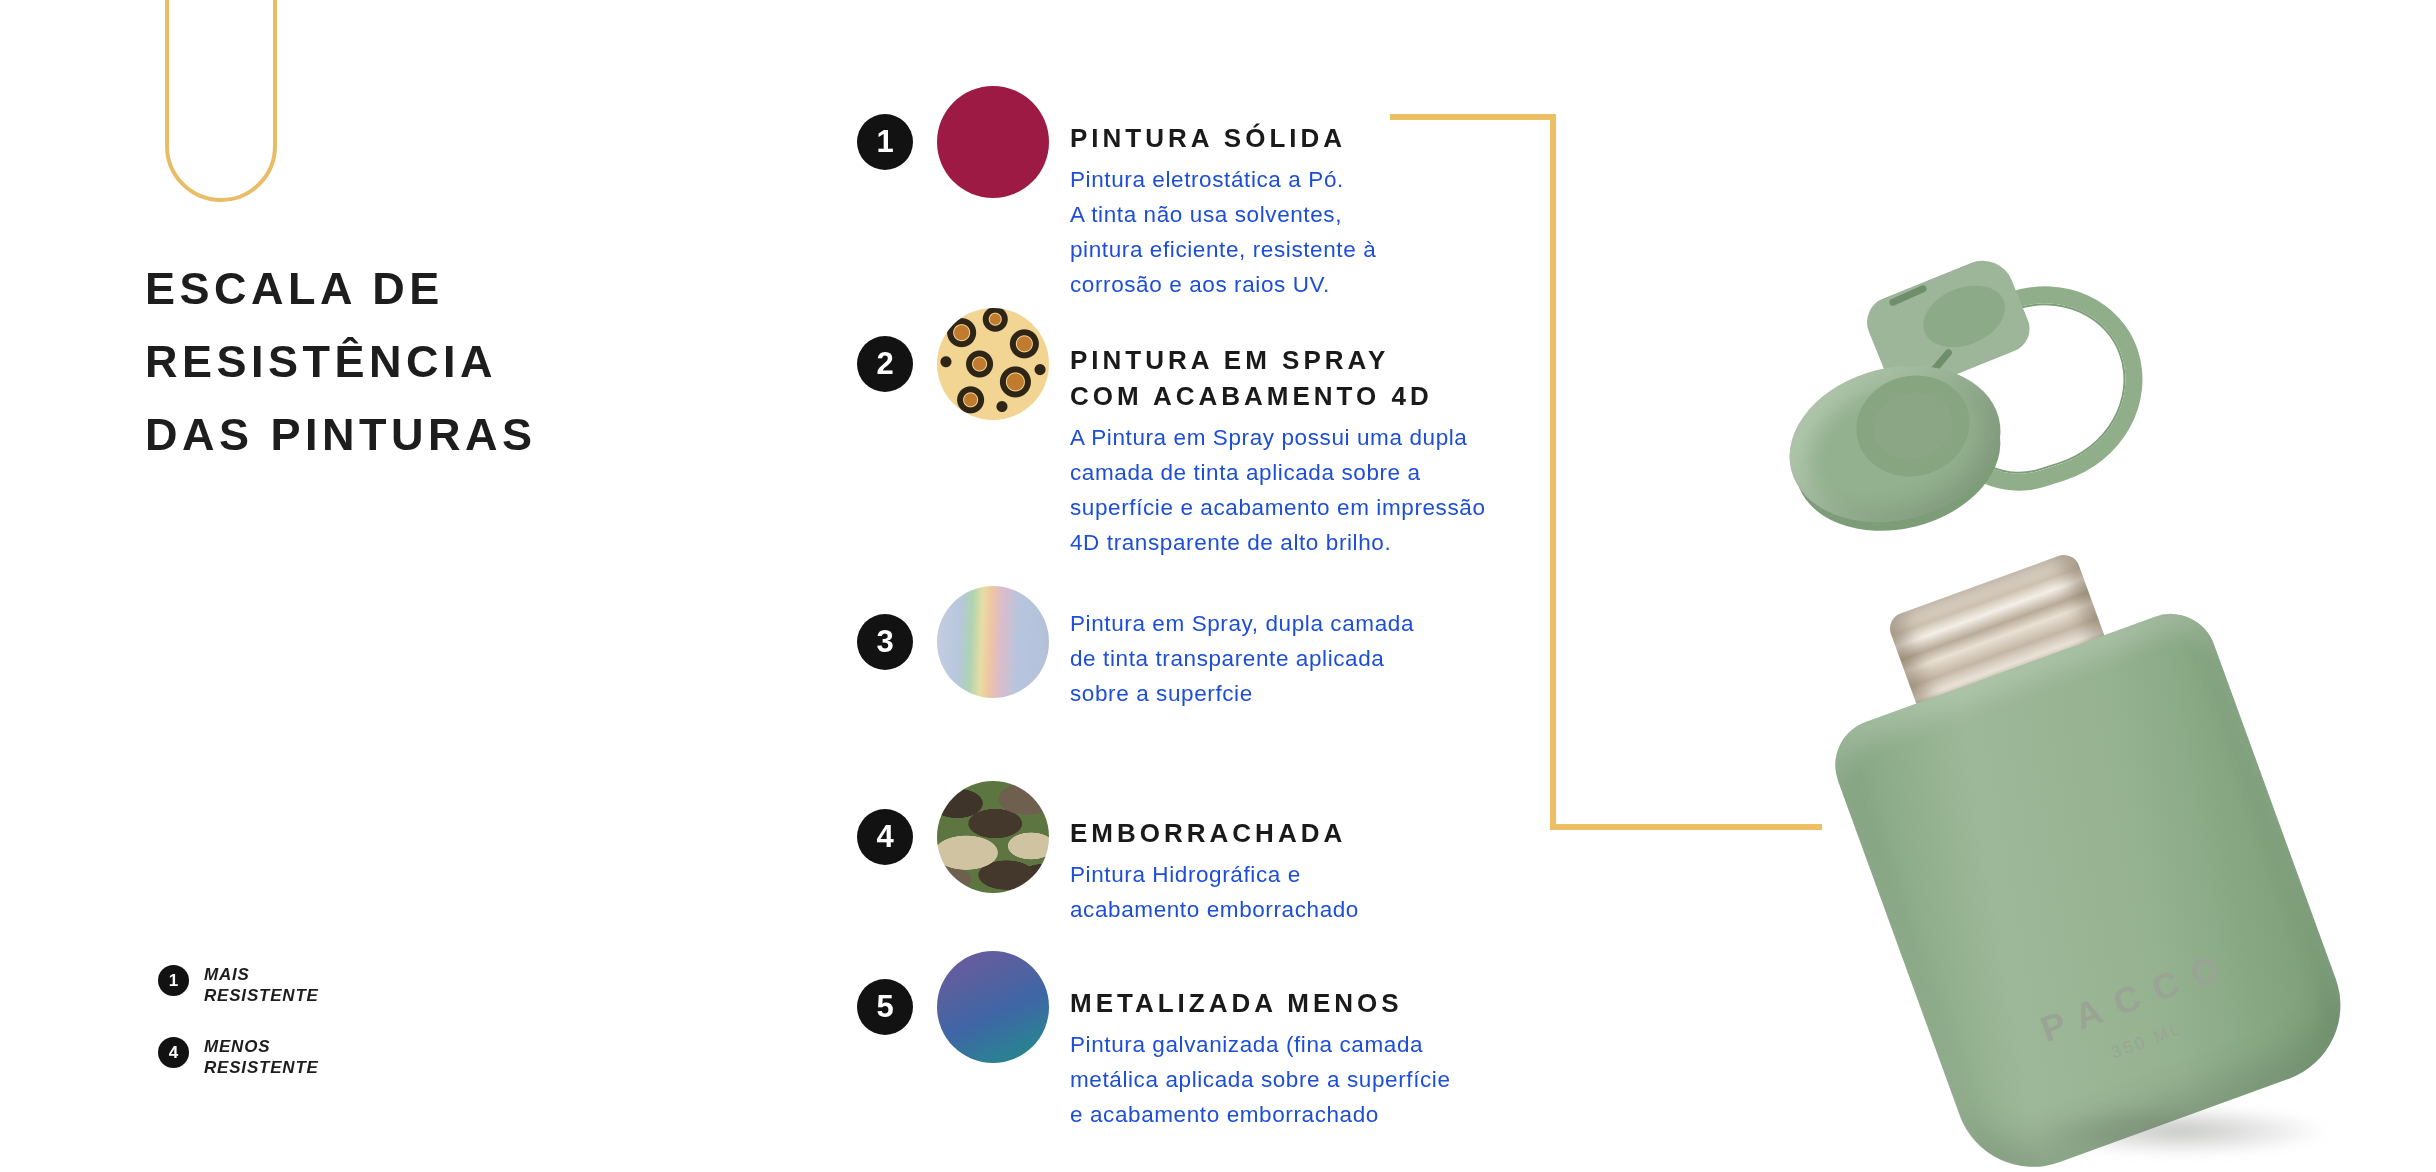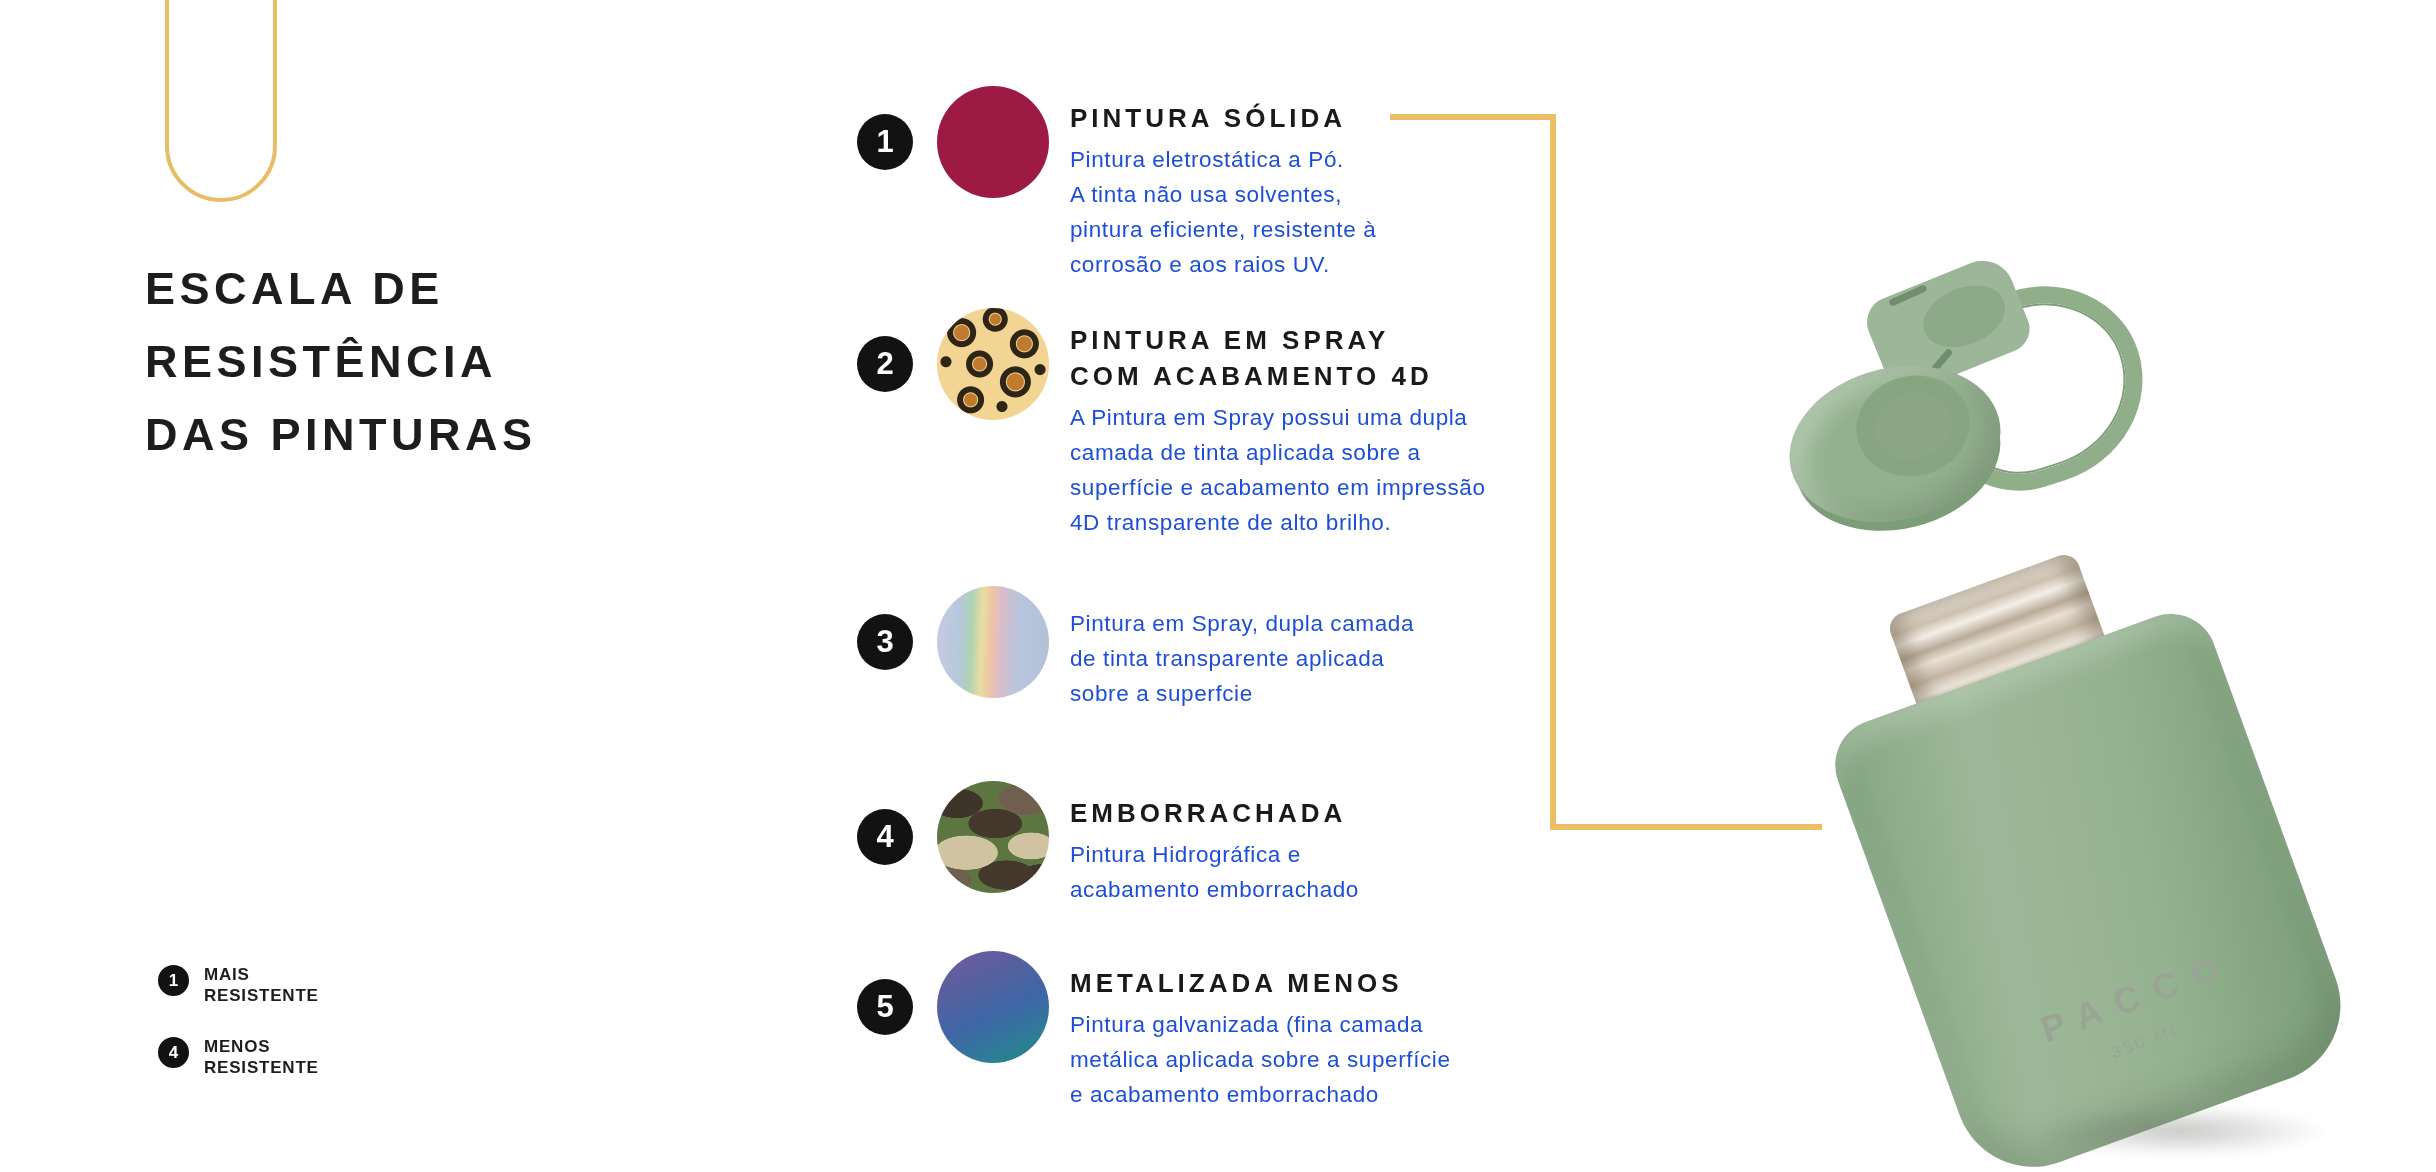--- a/index.html
+++ b/index.html
@@ -12,29 +12,29 @@
 
   
   .heading{position:absolute;left:145px;top:252px;font-size:45px;font-weight:bold;
     letter-spacing:4.5px;line-height:73px;color:#1d1d1d;white-space:pre-line;}
 
   
   .legend-row{position:absolute;left:158px;display:flex;align-items:flex-start;}
   .legend-badge{width:31px;height:31px;border-radius:50%;background:#121212;color:#fff;
     display:flex;align-items:center;justify-content:center;font-size:17px;font-weight:bold;flex:0 0 auto;}
   .legend-label{margin-left:15px;margin-top:-1px;font-size:17px;font-weight:bold;letter-spacing:0.8px;
-    line-height:21px;color:#1d1d1d;white-space:pre-line;}
+    line-height:21px;color:#1d1d1d;white-space:pre-line;font-style:italic;}
 
   
   .item{position:absolute;left:857px;display:flex;align-items:flex-start;}
   .badge{width:56px;height:56px;border-radius:50%;background:#121212;color:#ffffff;margin-top:28px;
     display:flex;align-items:center;justify-content:center;font-size:31px;font-weight:bold;flex:0 0 auto;}
   .swatch{width:112px;height:112px;border-radius:50%;margin-left:24px;flex:0 0 auto;}
   .itext{margin-left:21px;margin-top:14px;}
-  .ititle{font-size:26px;font-weight:bold;letter-spacing:4px;line-height:36px;color:#1a1a1a;white-space:pre-line;}
+  .ititle{font-size:26px;font-weight:bold;letter-spacing:4px;line-height:36px;color:#1a1a1a;white-space:pre-line;margin-top:20px;}
   .idesc{margin-top:6px;font-size:22.5px;letter-spacing:0.6px;line-height:35px;color:#1d4ed8;white-space:pre-line;}
 
   
   .sw1{background:#9c1a44;}
   .sw2{background-color:#f2d493;background-image:
     radial-gradient(circle at 22% 22%, #c07b2e 0 7px, transparent 8px),
     radial-gradient(circle at 52% 10%, #c07b2e 0 5px, transparent 6px),
     radial-gradient(circle at 78% 32%, #c07b2e 0 7px, transparent 8px),
     radial-gradient(circle at 38% 50%, #c07b2e 0 6px, transparent 7px),
     radial-gradient(circle at 70% 66%, #c07b2e 0 8px, transparent 9px),

